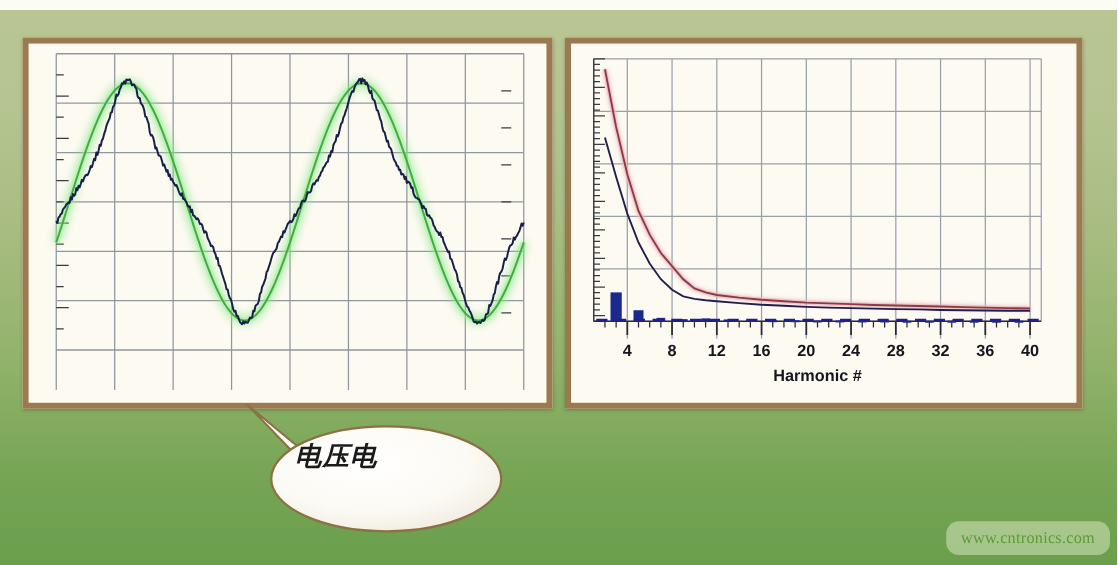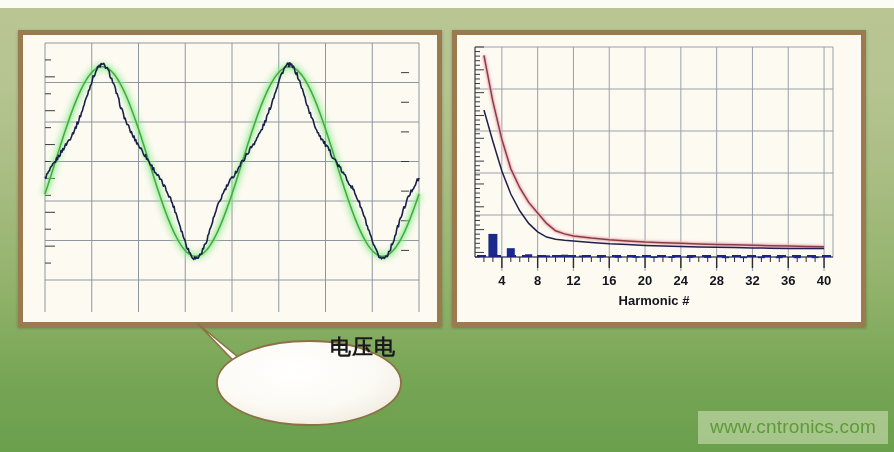--- a/index.html
+++ b/index.html
@@ -67,44 +67,46 @@
   #callout {
     position: absolute;
     left: 196px;
     top: 318px;
     width: 215px;
     height: 112px;
   }
   #callout-text {
     position: absolute;
     left: 40px;
-    top: 16px;
+    top: 34px;
     width: 160px;
-    text-align: right;
+    text-align: left;
     color: #1a1a1a;
     font-family: "DejaVu Sans", "Liberation Sans", sans-serif;
     font-size: 21px;
     font-weight: 700;
     line-height: 1.28;
     letter-spacing: 1px;
     pointer-events: none;
+    font-style: italic;
   }
 
   
   #watermark {
     position: absolute;
     right: 6px;
     bottom: 8px;
     padding: 5px 12px 6px 12px;
     background: rgba(214, 229, 190, 0.55);
     color: #5f9a3a;
-    font-family: Liberation Sans, sans-serif;
-    font-size: 19px;
+    font-family: Liberation Serif, serif;
+    font-size: 13px;
     letter-spacing: 0.2px;
     white-space: nowrap;
+    border-radius: 10px;
   }
 
   .axis-label {
     font-family: "Liberation Sans", "DejaVu Sans", sans-serif;
     font-size: 13px;
     font-weight: 700;
     fill: #15151f;
   }
   .tick-label {
     font-family: "Liberation Sans", "DejaVu Sans", sans-serif;

